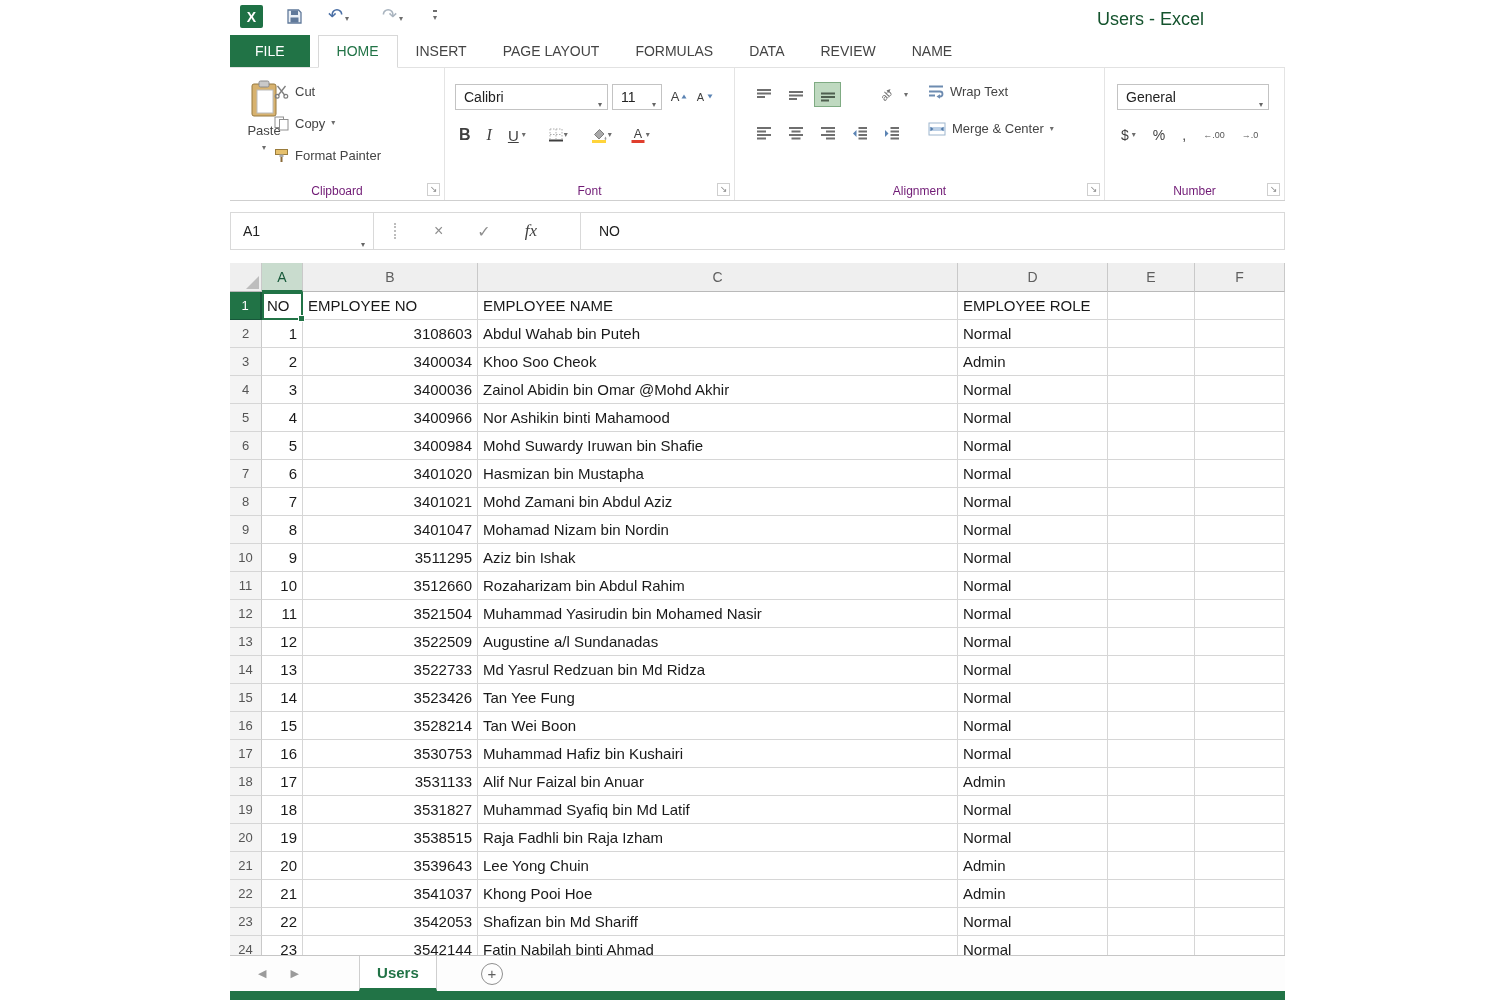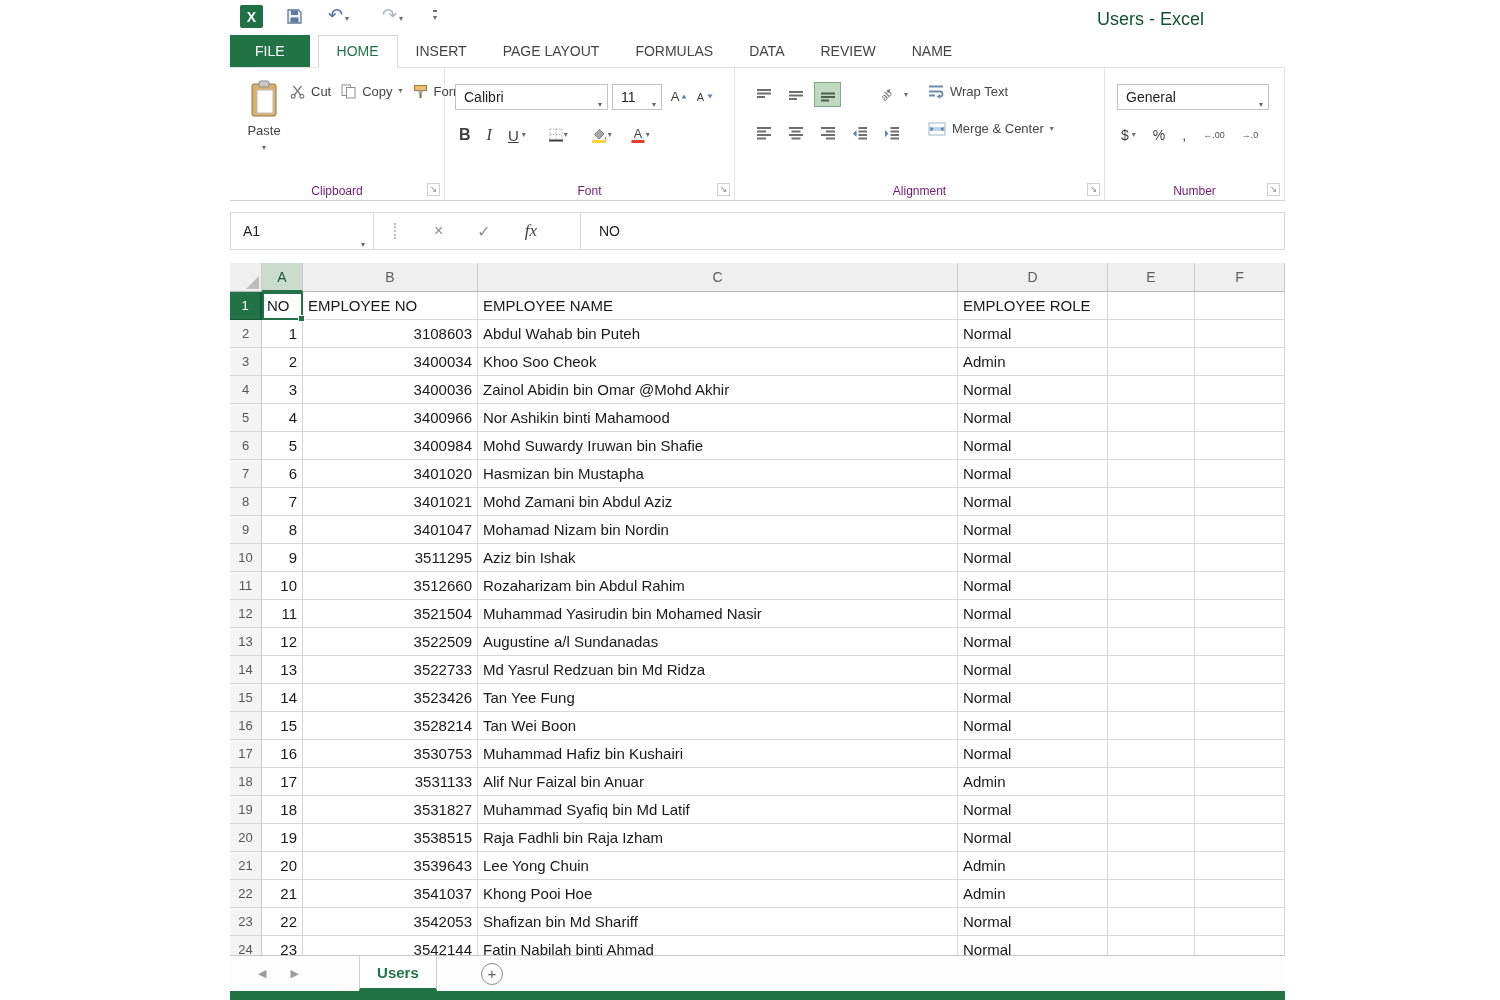--- a/index.html
+++ b/index.html
@@ -30,21 +30,21 @@
   .ribbon { position:absolute; left:0; top:68px; width:100%; height:133px; background:#fff; border-bottom:1px solid #cfcfcf; }
   .rgroup { position:absolute; top:0; height:132px; border-right:1px solid #e4e4e4; }
   .g-clipboard { left:0; width:215px; }
   .g-font { left:215px; width:290px; }
   .g-align { left:505px; width:370px; }
   .g-number { left:875px; width:180px; }
   .rgroup-label { position:absolute; bottom:2px; left:0; right:0; text-align:center; font-size:12px; color:#701a75; }
   .launcher { position:absolute; bottom:4px; right:4px; width:13px; height:13px; border:1px solid #cfcfcf; color:#8a8a8a; font-size:9px; line-height:11px; text-align:center; }
 
   .paste-btn { position:absolute; left:8px; top:6px; width:52px; height:104px; display:flex; flex-direction:column; align-items:center; padding-top:6px; gap:5px; font-size:13px; color:#444; }
-  .clip-col { position:absolute; left:60px; top:12px; display:flex; flex-direction:row; gap:10px; }
+  .clip-col { position:absolute; left:44px; top:12px; display:flex; flex-direction:column; gap:10px; }
   .small-btn { display:flex; align-items:center; gap:6px; font-size:13px; color:#444; height:22px; white-space:nowrap; }
 
   .combo { position:absolute; height:26px; border:1px solid #c3c3c3; background:#fff; font-size:14px; color:#222; line-height:24px; padding-left:8px; }
   .ccaret { position:absolute; right:5px; top:8px; font-size:8px; color:#666; }
   .font-name { left:10px; top:16px; width:153px; }
   .font-size { left:167px; top:16px; width:50px; }
   .grow-shrink { position:absolute; left:224px; top:20px; display:flex; gap:8px; align-items:center; }
   .font-row2 { position:absolute; left:14px; top:54px; height:26px; display:flex; align-items:center; }
   .fbtn { color:#3f3f3f; display:flex; align-items:center; }
   .fbtn.bold { font-weight:bold; font-size:16px; margin-right:16px; }

